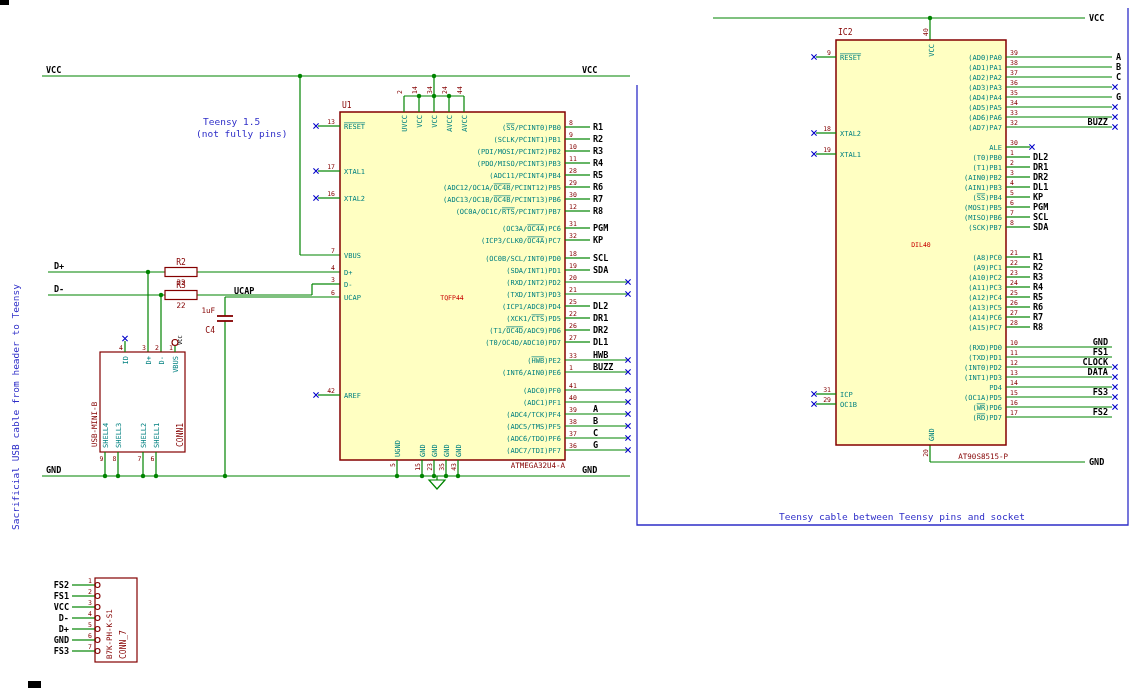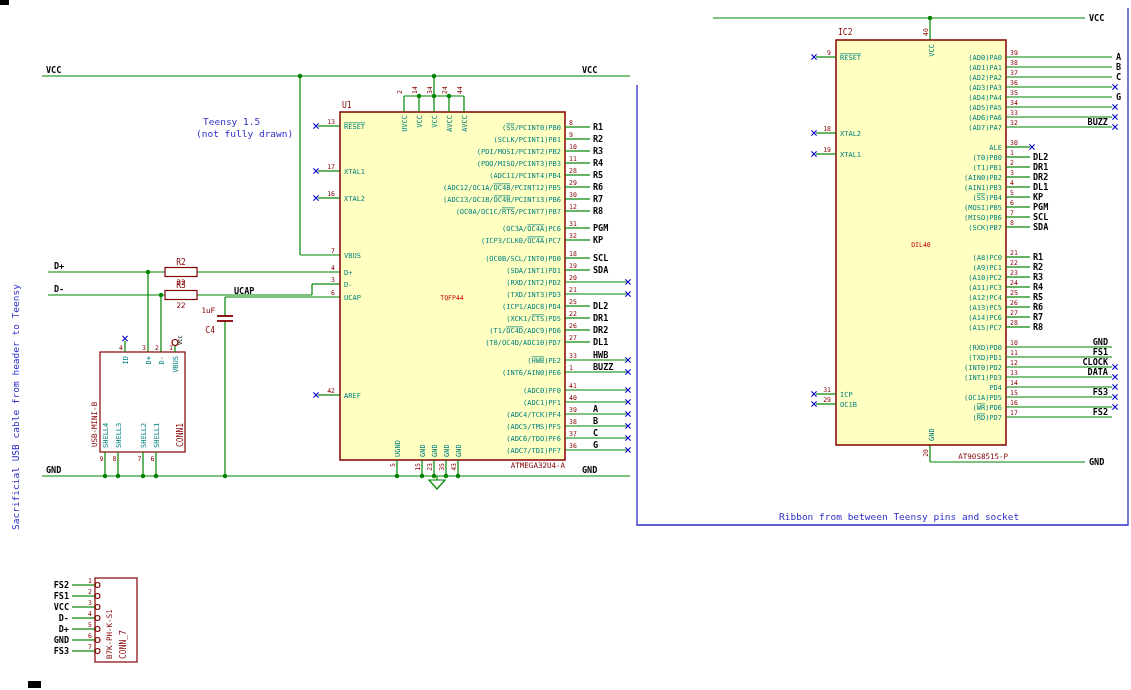--- a/index.html
+++ b/index.html
@@ -481,16 +481,16 @@
       <circle cx="434" cy="96" r="2.2" class="dot"></circle>
       <circle cx="449" cy="96" r="2.2" class="dot"></circle>
       <circle cx="148" cy="272" r="2.2" class="dot"></circle>
       <circle cx="161" cy="295" r="2.2" class="dot"></circle>
       <circle cx="225" cy="476" r="2.2" class="dot"></circle>
       <circle cx="930" cy="18" r="2.2" class="dot"></circle>
       <rect x="0" y="0" width="9" height="5" class="artifact"></rect>
       <rect x="28" y="681" width="13" height="7" class="artifact"></rect>
     </svg>
   <div class="note" style="left:203px;top:116px">Teensy 1.5</div>
-  <div class="note" style="left:196px;top:128px">(not fully drawn)</div>
-  <div class="note" style="left:779px;top:511px">Ribbon from between Teensy pins and socket</div>
+  <div class="note" style="left:196px;top:128px">(not fully pins)</div>
+  <div class="note" style="left:779px;top:511px">Teensy cable between Teensy pins and socket</div>
   <div class="note" style="left:10px;top:530px;transform-origin:0 0;transform:rotate(-90deg)">Sacrificial USB cable from header to Teensy</div>
 </div>
 
 </body></html>

